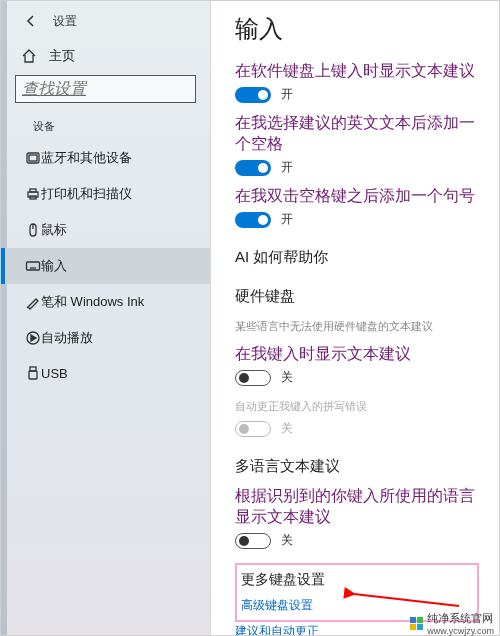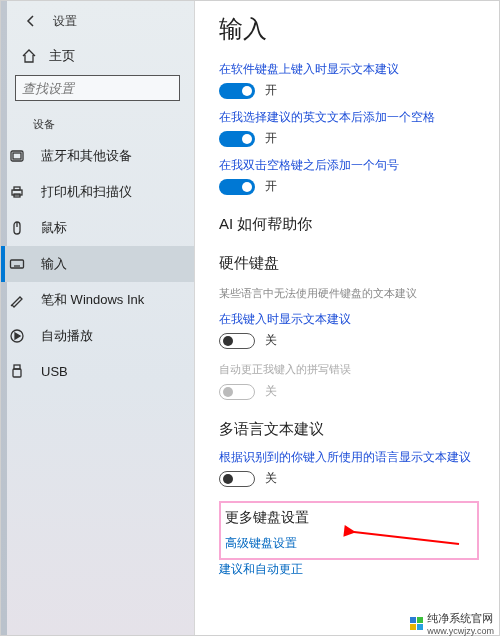--- a/index.html
+++ b/index.html
@@ -1,48 +1,48 @@
 <!DOCTYPE html>
 <html><head>
 <meta charset="utf-8">
 <style>
   * { margin: 0; padding: 0; box-sizing: border-box; font-family: "Microsoft YaHei", "Segoe UI", sans-serif; }
   body { width: 500px; height: 636px; background: #fff; overflow: hidden; position: relative; }
   .window { display: flex; width: 100%; height: 100%; border: 1px solid #d0d0d0; }
 
   
-  .sidebar { width: 194px; background: linear-gradient(to bottom, #e8edf0, #e0e6ec 60%, #e5e2e9); border-right: 1px solid #d6d6d6; padding-top: 4px; position: relative; }
+  .sidebar { width: 210px; background: linear-gradient(to bottom, #e8edf0, #e0e6ec 60%, #e5e2e9); border-right: 1px solid #d6d6d6; padding-top: 4px; position: relative; }
   .sidebar::before {
     content: ""; position: absolute; left: 0; top: 0; bottom: 0; width: 6px;
     background: linear-gradient(to bottom, #c0c7d0, #bac2cc);
   }
   .top-bar { display: flex; align-items: center; gap: 12px; padding: 6px 10px 6px 20px; }
   .back-btn { width: 20px; height: 20px; display: flex; align-items: center; justify-content: center; }
   .app-title { font-size: 12px; color: #333; }
 
   .home-row { display: flex; align-items: center; gap: 12px; padding: 10px 10px 10px 20px; }
   .home-row span.label { font-size: 13px; color: #222; }
 
   .search-wrap { padding: 0 14px 10px 14px; }
   .search-box { display: flex; align-items: center; border: 1px solid #555; background: #f6f8fa; padding: 4px 6px; }
-  .search-box input { flex: 1; border: none; outline: none; background: transparent; font-size: 13px; font-style: italic; color: #666; }
+  .search-box input { flex: 1; border: none; outline: none; background: transparent; font-size: 16px; font-style: italic; color: #666; text-decoration: underline; }
   .search-icon { width: 16px; height: 16px; }
 
   .section-label { font-size: 11px; color: #333; padding: 6px 32px; }
 
-  .nav-item { display: flex; align-items: center; gap: 16px; padding: 9px 10px 9px 8px; font-size: 13px; color: #222; cursor: pointer; position: relative; }
+  .nav-item { display: flex; align-items: center; gap: 0; padding: 9px 10px 9px 24px; font-size: 13px; color: #222; cursor: pointer; position: relative; }
   .nav-item.active { background: #cdd5db; }
   .nav-item.active::before { content: ""; position: absolute; left: 0; top: 0; bottom: 0; width: 4px; background: #0078d4; }
   .nav-icon { width: 16px; height: 16px; stroke: #333; fill: none; stroke-width: 1.3; }
 
   
   .main { flex: 1; background: #fff; padding: 12px 20px 20px 24px; overflow: hidden; position: relative; }
   .main h1 { font-size: 24px; font-weight: 400; margin-bottom: 16px; color: #222; }
   .main h2 { font-size: 15px; font-weight: 400; margin-top: 20px; margin-bottom: 8px; color: #222; }
-  .setting-label { font-size: 12px; color: #1d4ed8; margin-top: 10px; margin-bottom: 4px; }
+  .setting-label { font-size: 16px; color: #701a75; margin-top: 10px; margin-bottom: 4px; }
   .subtext { font-size: 11px; color: #888; margin-top: 13px; margin-bottom: 6px; }
   .subtext.disabled { color: #aaa; }
 
   .toggle-row { display: flex; align-items: center; gap: 10px; margin-bottom: 4px; }
   .toggle { width: 36px; height: 16px; border-radius: 9px; position: relative; }
   .toggle.on { background: #0078d4; }
   .toggle.off { background: #fff; border: 1px solid #555; }
   .toggle.disabled { background: #fff; border: 1px solid #bbb; }
   .toggle .knob { width: 10px; height: 10px; border-radius: 50%; background: #fff; position: absolute; top: 3px; }
   .toggle.on .knob { right: 3px; }

